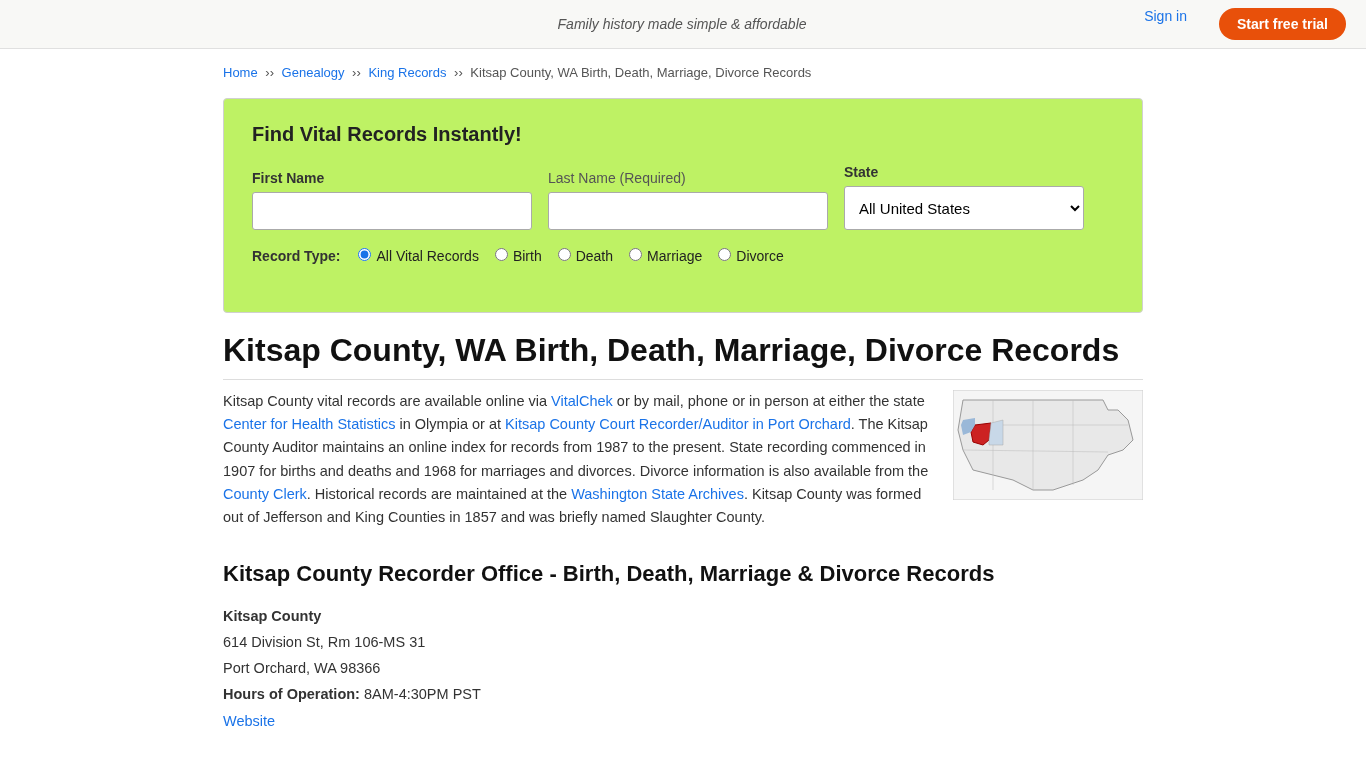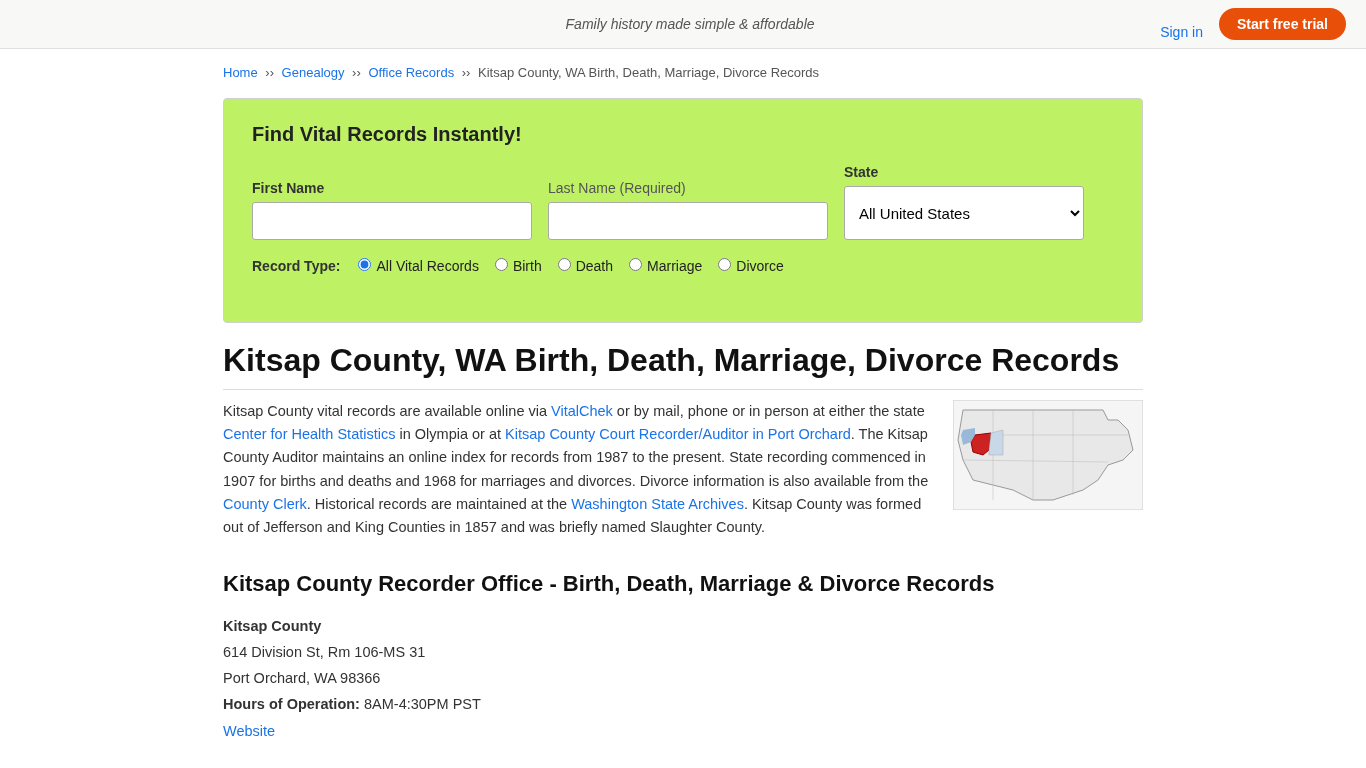--- a/index.html
+++ b/index.html
@@ -16,22 +16,22 @@
     }
     .topbar-tagline {
       flex: 1;
       text-align: center;
       font-style: italic;
       color: #555;
       font-size: 14px;
     }
     .topbar-actions {
       display: flex;
-      align-items: flex-end;
-      gap: 16px;
+      align-items: flex-start;
+      gap: 32px;
     }
     .sign-in-link {
       color: #1a73e8;
       text-decoration: none;
       font-size: 14px;
     }
     .start-trial-btn {
       background: #e8500a;
       color: #fff;
       border: none;
@@ -105,21 +105,21 @@
       padding: 8px 10px;
       font-size: 15px;
       height: 38px;
       width: 100%;
     }
     .form-group select {
       border: 1px solid #aaa;
       border-radius: 3px;
       padding: 8px 10px;
       font-size: 15px;
-      height: 54px;
+      height: 44px;
       width: 100%;
       background: #fff;
       cursor: pointer;
     }
     .record-type-row {
       display: flex;
       align-items: center;
       gap: 18px;
       margin-bottom: 20px;
       flex-wrap: wrap;
@@ -229,21 +229,21 @@
   </div>
 </div>
 
 <div class="main-content">
 
   <div class="breadcrumb">
     <a href="#">Home</a>
     <span class="chevron"> ›› </span>
     <a href="#">Genealogy</a>
     <span class="chevron"> ›› </span>
-    <a href="#">Office Records</a>
+    <a href="#">King Records</a>
     <span class="chevron"> ›› </span>
     <span>Kitsap County, WA Birth, Death, Marriage, Divorce Records</span>
   </div>
 
   <div class="search-box">
     <h2>Find Vital Records Instantly!</h2>
 
     <div class="form-row">
       <div class="form-group first-name">
         <label>First Name</label>

